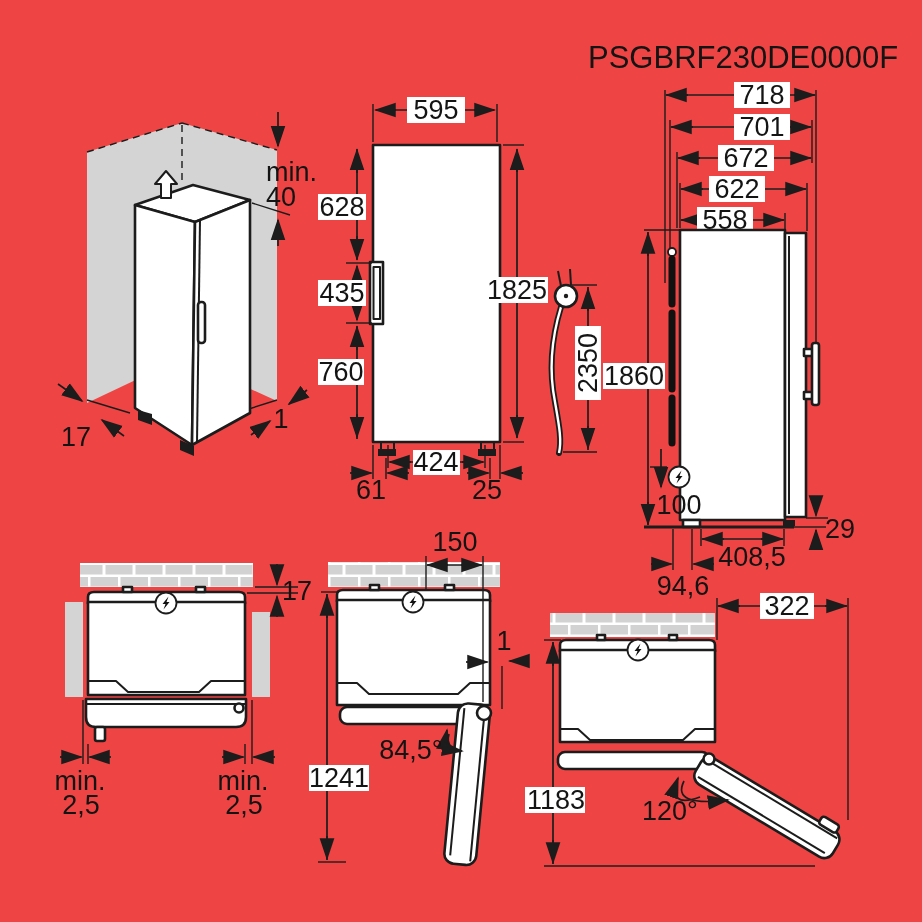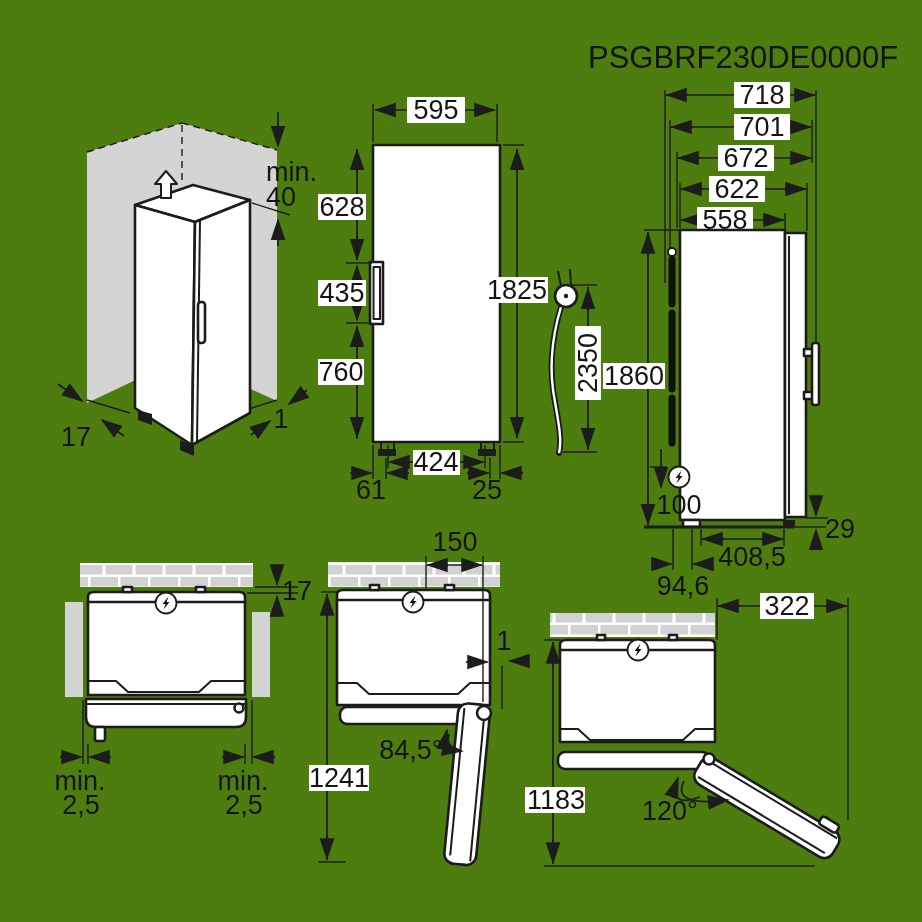--- a/index.html
+++ b/index.html
@@ -1,16 +1,16 @@
 <!DOCTYPE html>
 <html><head>
 <meta charset="utf-8">
 <style>
   html,body{margin:0;padding:0;background:#fff;}
-  #stage{width:922px;height:922px;position:relative;background:#4d7c0f;font-family:"Liberation Sans",sans-serif;}
+  #stage{width:922px;height:922px;position:relative;background:#ef4444;font-family:"Liberation Sans",sans-serif;}
   svg{position:absolute;left:0;top:0;}
   text{font-family:"Liberation Sans",sans-serif;font-size:27px;fill:#141414;text-anchor:middle;dominant-baseline:central;}
   text.title{font-size:31px;text-anchor:start;}
   text.ls{text-anchor:start;}
   .o{fill:#fff;stroke:#1c1c1c;stroke-width:2.6;stroke-linejoin:round;}
   .o2{fill:none;stroke:#1c1c1c;stroke-width:2;stroke-linejoin:round;}
   .d{stroke:#1c1c1c;stroke-width:1.7;fill:none;}
   .e{stroke:#1c1c1c;stroke-width:1.4;fill:none;}
   .dash{stroke-dasharray:7 5;}
   .thk{stroke:#111;stroke-width:7;stroke-linecap:round;fill:none;}

